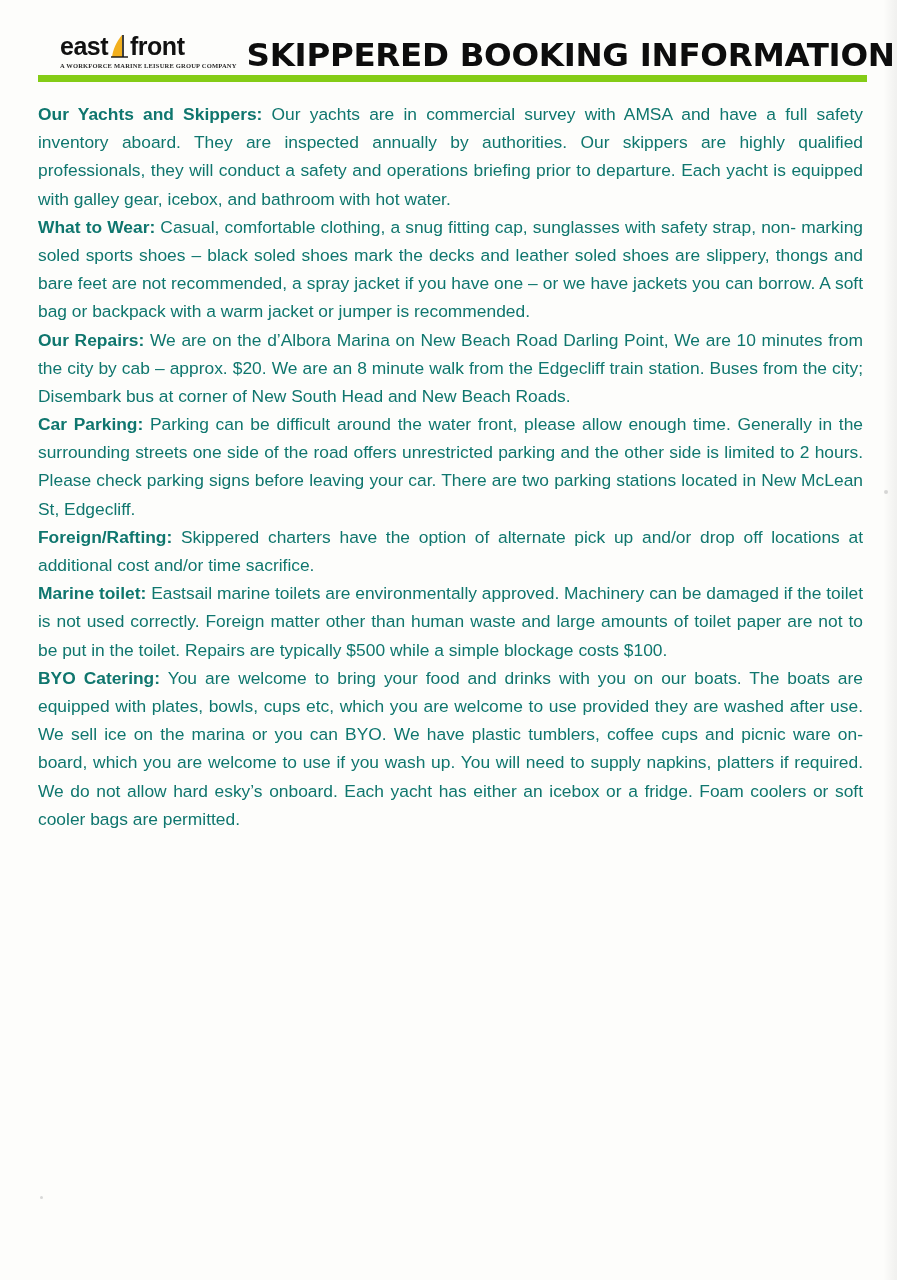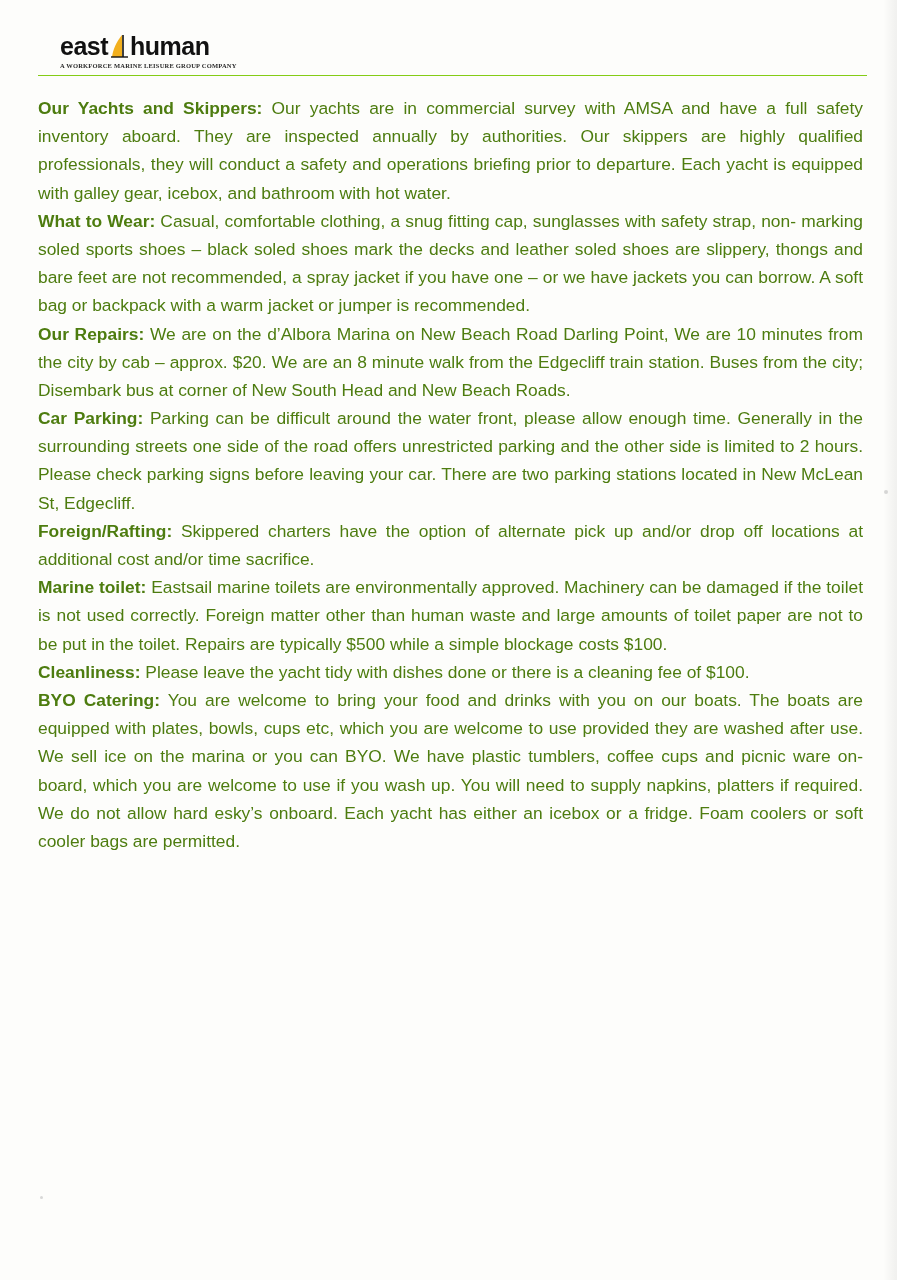--- a/index.html
+++ b/index.html
@@ -23,21 +23,21 @@
     box-sizing: border-box;
     padding: 34px 30px 0 38px;
   }
 
   
   .header {
     display: flex;
     align-items: flex-end;
     gap: 10px;
     padding-left: 22px;
-    border-bottom: 1px solid #84cc16;
+    border-bottom: 7px solid #84cc16;
     padding-bottom: 2px;
     margin-bottom: 18px;
   }
   .logo {
     flex: 0 0 auto;
     display: flex;
     flex-direction: column;
     align-items: flex-start;
     padding-bottom: 4px;
   }
@@ -78,21 +78,21 @@
     white-space: nowrap;
     padding-bottom: 2px;
   }
 
   
   .content {
     font-size: 17.4px;
     line-height: 1.62;
     text-align: justify;
     text-justify: inter-word;
-    color: #4d7c0f;
+    color: #0f766e;
     padding-right: 4px;
   }
   .para {
     margin: 0 0 0 0;
   }
   .para .lbl {
     font-weight: bold;
   }
   .para.last {
     text-align: left;
@@ -122,24 +122,25 @@
     <div class="logo">
       <div class="logo-main">
         <span>east</span>
         <span class="logo-sail-mark">
           <svg width="19" height="25" viewBox="0 0 19 25">
             <path d="M12 1 C6 8 3 16 2 23 L12 23 Z" fill="#f2b01e"></path>
             <path d="M13 1 L13 23" stroke="#111" stroke-width="1.6"></path>
             <path d="M1 23 L18 23" stroke="#111" stroke-width="1.4"></path>
           </svg>
         </span>
-        <span>human</span>
+        <span>front</span>
       </div>
       <div class="logo-tag">A WORKFORCE MARINE LEISURE GROUP COMPANY</div>
     </div>
+    <div class="doc-title">SKIPPERED BOOKING INFORMATION</div>
   </div>
 
   <div class="content">
 
     <p class="para">
       <span class="lbl">Our Yachts and Skippers:</span><span> Our yachts are in commercial survey with AMSA and have a full safety inventory aboard. They are inspected annually by authorities. Our skippers are highly qualified professionals, they will conduct a safety and operations briefing prior to departure. Each yacht is equipped with galley gear, icebox, and bathroom with hot water.</span>
     </p>
 
     <p class="para">
       <span class="lbl">What to Wear:</span><span> Casual, comfortable clothing, a snug fitting cap, sunglasses with safety strap, non- marking soled sports shoes – black soled shoes mark the decks and leather soled shoes are slippery, thongs and bare feet are not recommended, a spray jacket if you have one – or we have jackets you can borrow. A soft bag or backpack with a warm jacket or jumper is recommended.</span>
@@ -155,23 +156,20 @@
 
 
     <p class="para">
       <span class="lbl">Foreign/Rafting:</span><span> Skippered charters have the option of alternate pick up and/or drop off locations at additional cost and/or time sacrifice.</span>
     </p>
 
     <p class="para">
       <span class="lbl">Marine toilet:</span><span> Eastsail marine toilets are environmentally approved. Machinery can be damaged if the toilet is not used correctly. Foreign matter other than human waste and large amounts of toilet paper are not to be put in the toilet.  Repairs are typically $500 while a simple blockage costs $100.</span>
     </p>
 
-    <p class="para">
-      <span class="lbl">Cleanliness:</span><span> Please leave the yacht tidy with dishes done or there is a cleaning fee of $100.</span>
-    </p>
 
     <p class="para">
       <span class="lbl">BYO Catering:</span><span> You are welcome to bring your food and drinks with you on our boats. The boats are equipped with plates, bowls, cups etc, which you are welcome to use provided they are washed after use. We sell ice on the marina or you can BYO. We have plastic tumblers, coffee cups and picnic ware on-board, which you are welcome to use if you wash up. You will need to supply napkins, platters if required. We do not allow hard esky’s onboard. Each yacht has either an icebox or a fridge. Foam coolers or soft cooler bags are permitted.</span>
     </p>
 
 
   </div>
 
   <span class="speck" style="left:884px; top:490px; width:4px; height:4px;"></span>
   <span class="speck" style="left:40px; top:1196px; width:3px; height:3px;"></span>

